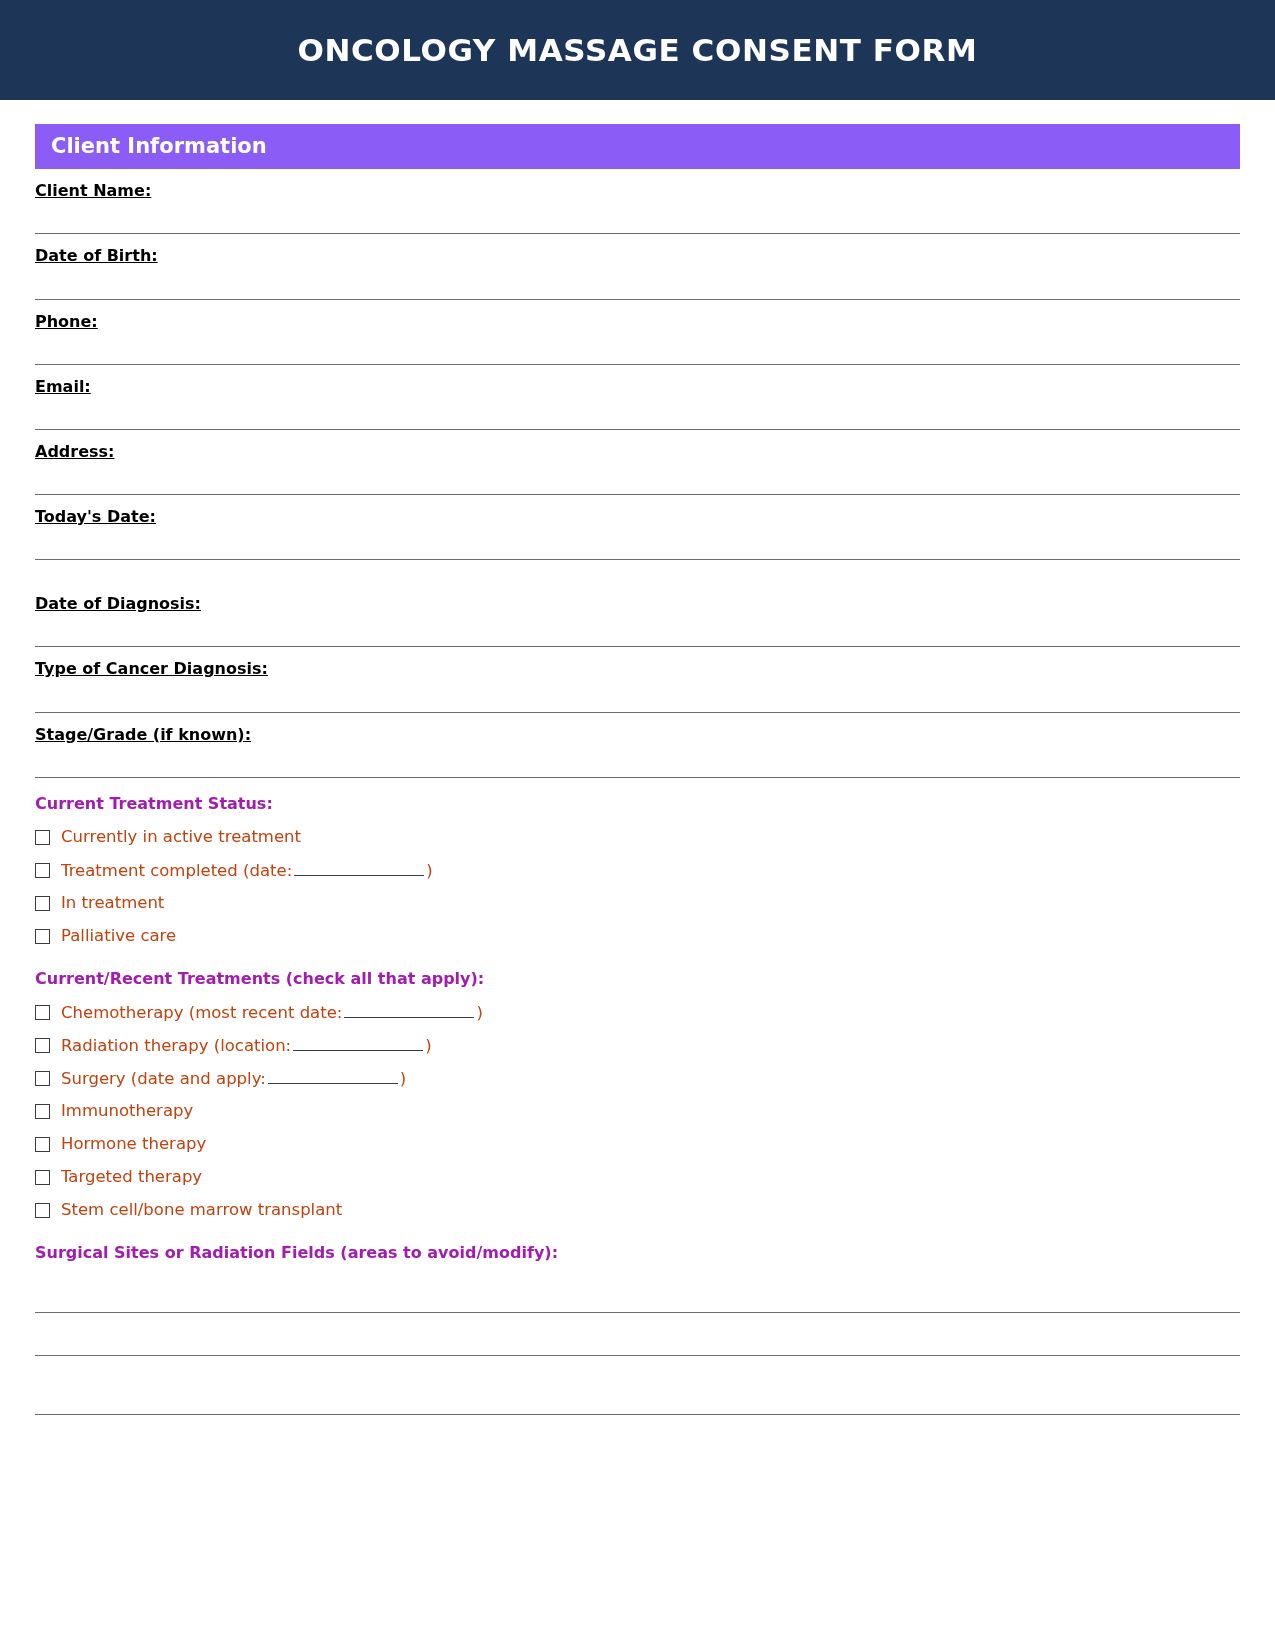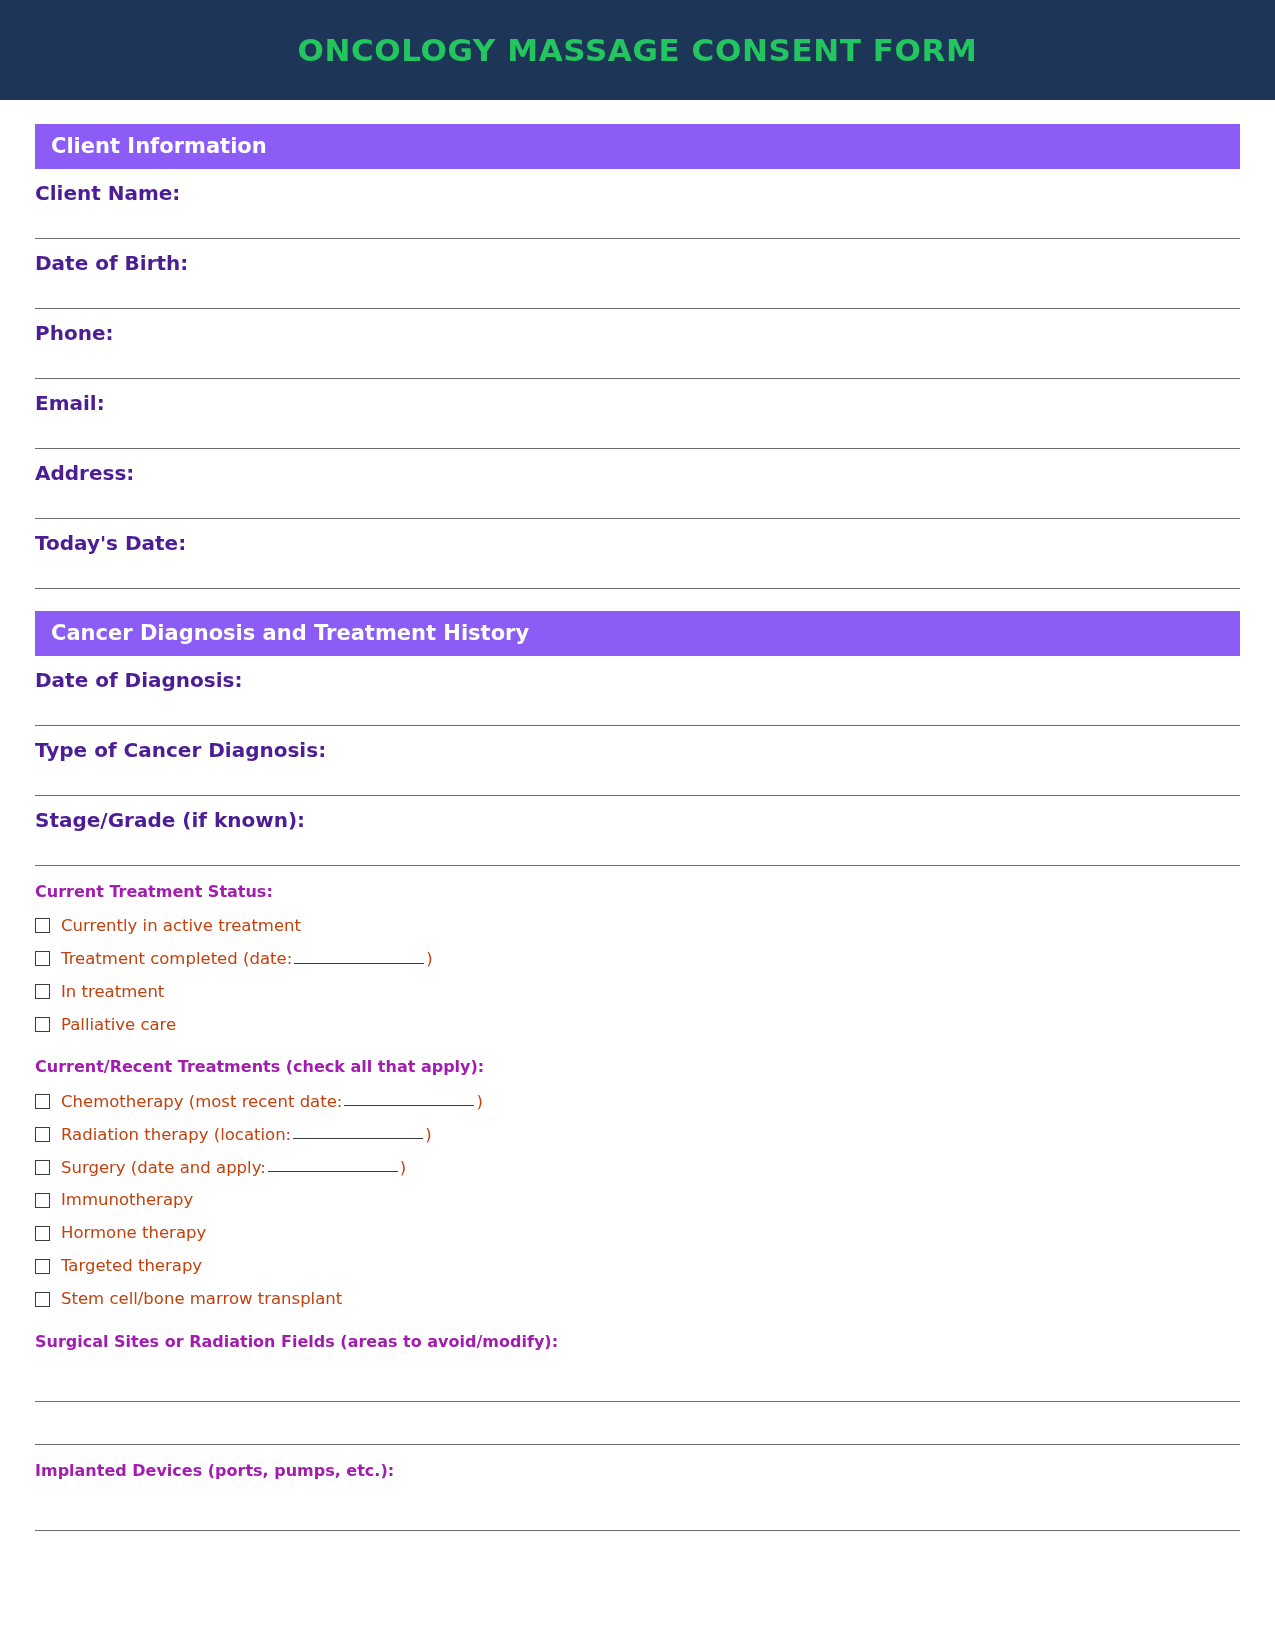--- a/index.html
+++ b/index.html
@@ -20,21 +20,21 @@
   
   .doc-banner {
     width: 100%;
     height: 100px;
     background: #1d3557;
     display: flex;
     align-items: center;
     justify-content: center;
   }
   .doc-banner-title {
-    color: #22c55e;
+    color: #ffffff;
     font-size: 31px;
     font-weight: bold;
     letter-spacing: 0.6px;
     text-align: left;
     line-height: 1;
   }
 
   
   .page {
     padding: 0 35px;
@@ -49,24 +49,25 @@
     padding: 10px 16px 11px 16px;
     line-height: 1.15;
   }
   .section-bar-spacer-top { height: 24px; }
 
   
   .field {
     padding-top: 12px;
   }
   .field-label {
-    font-size: 20px;
-    font-weight: bold;
-    color: #4c1d95;
+    font-size: 16px;
+    font-weight: bold;
+    color: #000000;
     line-height: 1.2;
+    text-decoration: underline;
   }
   .field-line {
     border-bottom: 1.6px solid #6d6d6d;
     height: 34px;
   }
   .field-line.extra { height: 43px; }
 
   
   .group {
     padding-top: 16px;
@@ -147,21 +148,20 @@
     <div class="field-line"></div>
   </div>
 
   <div class="field">
     <div class="field-label">Today's Date:</div>
     <div class="field-line"></div>
   </div>
 
   <div class="gap-md"></div>
 
-  <div class="section-bar">Cancer Diagnosis and Treatment History</div>
 
   <div class="field">
     <div class="field-label">Date of Diagnosis:</div>
     <div class="field-line"></div>
   </div>
 
   <div class="field">
     <div class="field-label">Type of Cancer Diagnosis:</div>
     <div class="field-line"></div>
   </div>
@@ -234,17 +234,16 @@
     </div>
   </div>
 
   <div class="group">
     <div class="group-label">Surgical Sites or Radiation Fields (areas to avoid/modify):</div>
     <div class="field-line extra"></div>
     <div class="field-line extra"></div>
   </div>
 
   <div class="group">
-    <div class="group-label">Implanted Devices (ports, pumps, etc.):</div>
     <div class="field-line extra"></div>
   </div>
 
 </div>
 
 </body></html>

